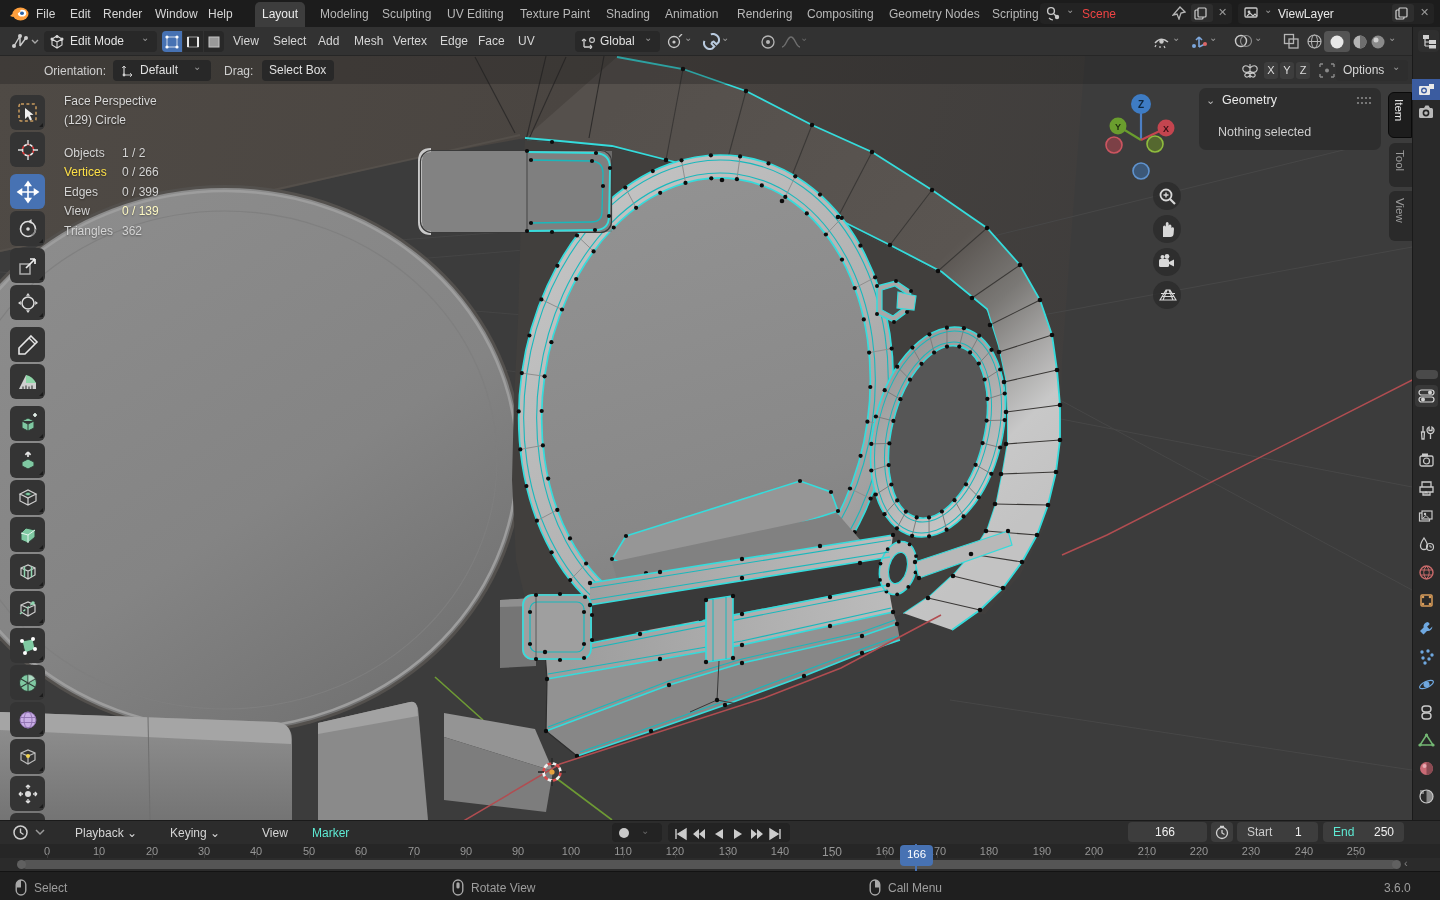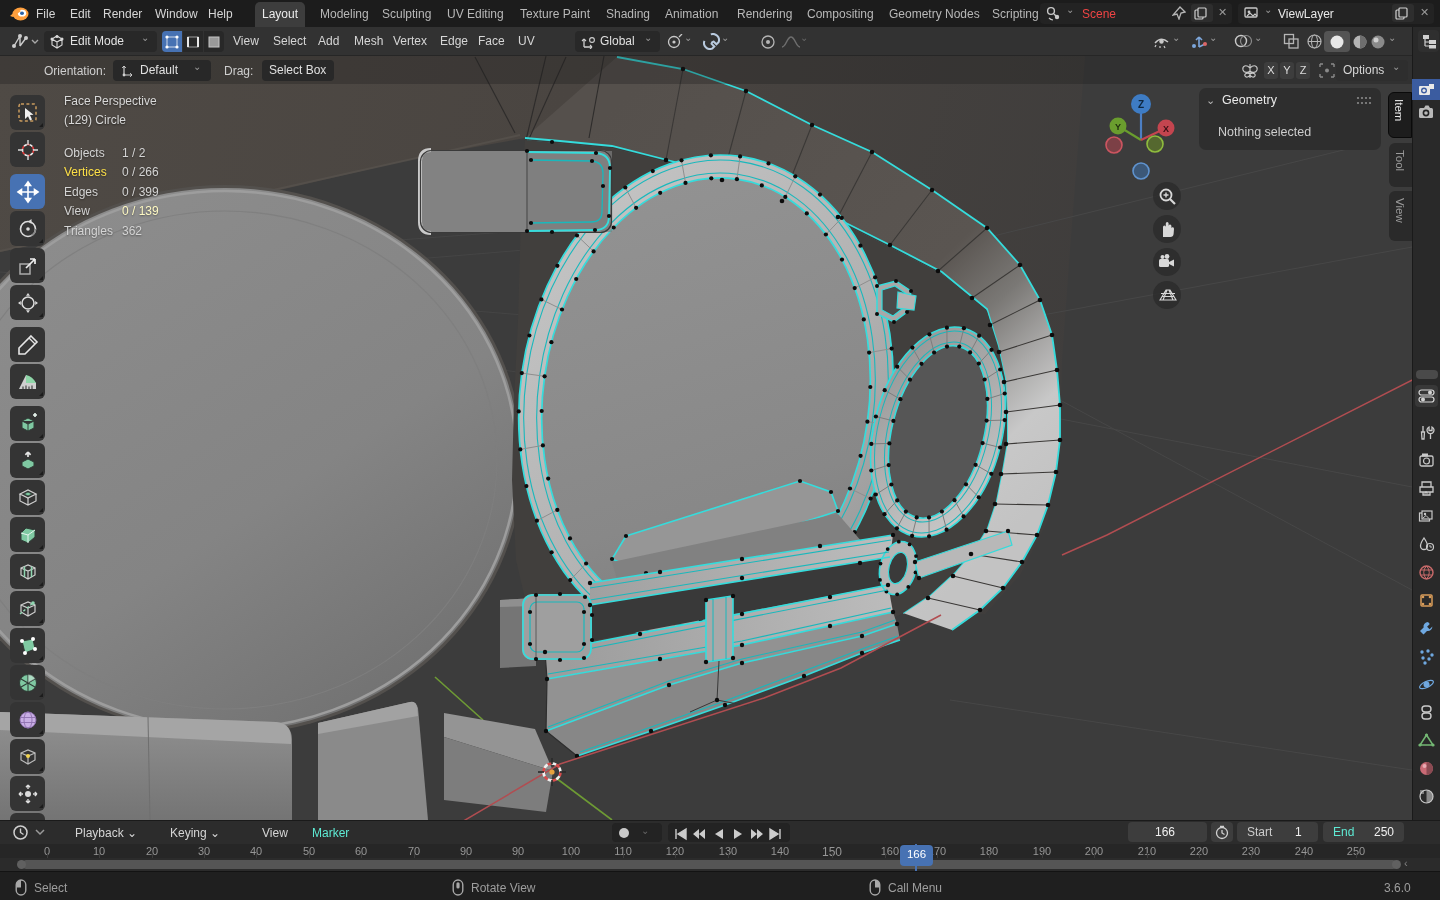--- a/index.html
+++ b/index.html
@@ -1005,21 +1005,21 @@
 <div style="position:absolute;left:347px;top:845px;width:28px;text-align:center;font-size:11px;color:#969696">60</div>
 <div style="position:absolute;left:400px;top:845px;width:28px;text-align:center;font-size:11px;color:#969696">70</div>
 <div style="position:absolute;left:452px;top:845px;width:28px;text-align:center;font-size:11px;color:#969696">90</div>
 <div style="position:absolute;left:504px;top:845px;width:28px;text-align:center;font-size:11px;color:#969696">90</div>
 <div style="position:absolute;left:557px;top:845px;width:28px;text-align:center;font-size:11px;color:#969696">100</div>
 <div style="position:absolute;left:609px;top:845px;width:28px;text-align:center;font-size:11px;color:#969696">110</div>
 <div style="position:absolute;left:661px;top:845px;width:28px;text-align:center;font-size:11px;color:#969696">120</div>
 <div style="position:absolute;left:714px;top:845px;width:28px;text-align:center;font-size:11px;color:#969696">130</div>
 <div style="position:absolute;left:766px;top:845px;width:28px;text-align:center;font-size:11px;color:#969696">140</div>
 <div style="position:absolute;left:818px;top:845px;width:28px;text-align:center;font-size:12px;color:#969696">150</div>
-<div style="position:absolute;left:871px;top:845px;width:28px;text-align:right;font-size:11px;color:#969696">160</div>
+<div style="position:absolute;left:871px;top:845px;width:28px;text-align:center;font-size:11px;color:#969696">160</div>
 <div style="position:absolute;left:923px;top:845px;width:28px;text-align:center;font-size:11px;color:#969696">170</div>
 <div style="position:absolute;left:975px;top:845px;width:28px;text-align:center;font-size:11px;color:#969696">180</div>
 <div style="position:absolute;left:1028px;top:845px;width:28px;text-align:center;font-size:11px;color:#969696">190</div>
 <div style="position:absolute;left:1080px;top:845px;width:28px;text-align:center;font-size:11px;color:#969696">200</div>
 <div style="position:absolute;left:1133px;top:845px;width:28px;text-align:center;font-size:11px;color:#969696">210</div>
 <div style="position:absolute;left:1185px;top:845px;width:28px;text-align:center;font-size:11px;color:#969696">220</div>
 <div style="position:absolute;left:1237px;top:845px;width:28px;text-align:center;font-size:11px;color:#969696">230</div>
 <div style="position:absolute;left:1290px;top:845px;width:28px;text-align:center;font-size:11px;color:#969696">240</div>
 <div style="position:absolute;left:1342px;top:845px;width:28px;text-align:center;font-size:11px;color:#969696">250</div>
 <div style="position:absolute;left:47px;top:853px;width:1px;height:5px;background:#3c3c3c"></div>

